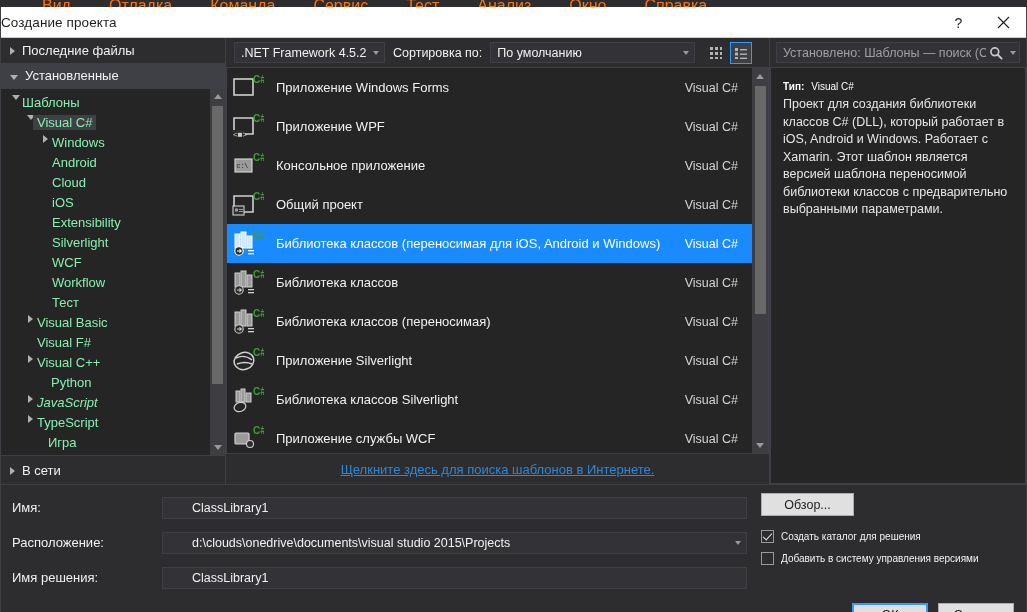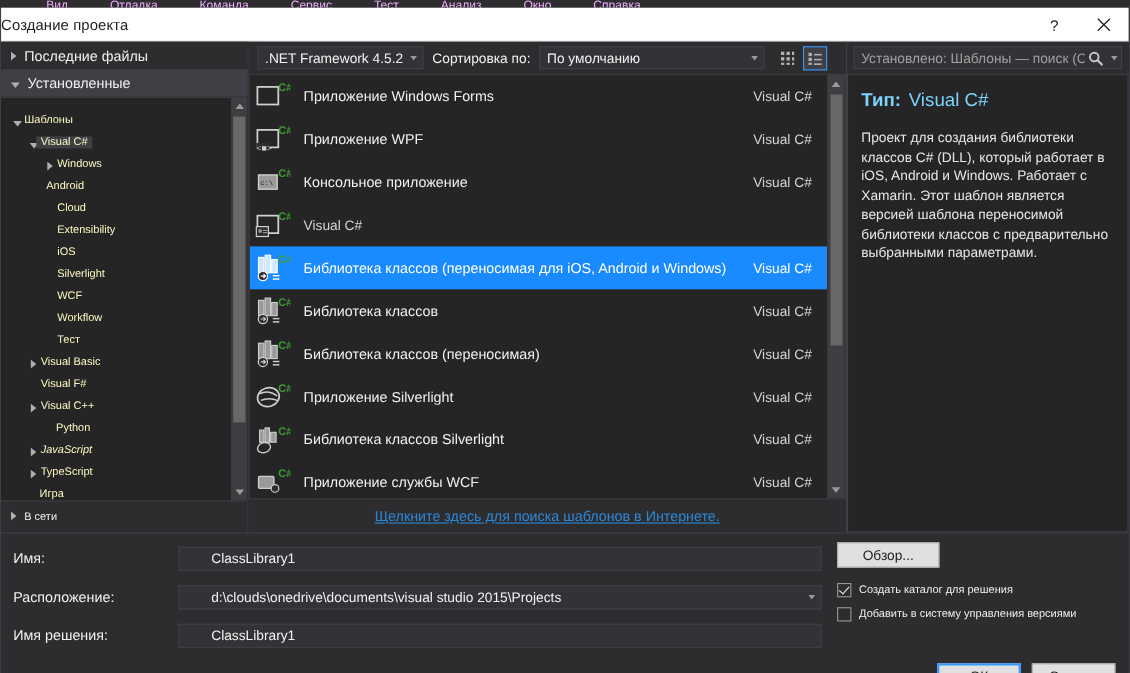--- a/index.html
+++ b/index.html
@@ -21,22 +21,22 @@
     width: 1027px;
     height: 7px;
     background: #2d2d30;
     overflow: hidden;
     display: flex;
     align-items: flex-end;
     padding-left: 42px;
     gap: 38px;
   }
   .menu-strip .mi {
-    font-size: 11px;
-    color: #f0abfc;
+    font-size: 16px;
+    color: #f97316;
     line-height: 13px;
     white-space: nowrap;
     transform: translateY(5px);
   }
 
   
   .dialog {
     position: absolute;
     top: 7px; left: 0;
     width: 1027px;
@@ -137,23 +137,23 @@
     border-bottom: 1px solid #3f3f46;
   }
   .tree {
     padding: 6px 0 0 0;
     height: 100%;
     overflow: hidden;
   }
   .tree-item {
     height: 20px;
     display: flex;
-    align-items: flex-end;
-    font-size: 10px;
-    color: #fef9c3;
+    align-items: flex-start;
+    font-size: 13px;
+    color: #86efac;
     white-space: nowrap;
     cursor: default;
   }
   .tree-item .tri-slot {
     width: 13px;
     display: flex;
     align-items: center;
     justify-content: center;
     flex: none;
   }
@@ -197,21 +197,21 @@
     width: 11px;
     height: 278px;
     background: #686868;
   }
 
   .online-row {
     height: 28px;
     display: flex;
     align-items: center;
     padding-left: 9px;
-    font-size: 10px;
+    font-size: 13px;
     color: #f1f1f1;
     cursor: default;
   }
   .online-row .tri { margin-right: 7px; }
 
   
   .center-pane {
     flex: 1;
     display: flex;
     flex-direction: column;
@@ -395,23 +395,23 @@
 
   .desc-panel {
     flex: 1;
     background: #252526;
     border: 1px solid #3f3f46;
     margin: 0;
     padding: 13px 12px 10px 12px;
     overflow: hidden;
   }
   .desc-type {
-    font-size: 17px;
-    color: #7dd3fc;
-    margin-bottom: 16px;
+    font-size: 10px;
+    color: #ffffff;
+    margin-bottom: 4px;
     white-space: nowrap;
   }
   .desc-type b { font-weight: bold; }
   .desc-type .tv { margin-left: 7px; }
   .desc-text {
     font-size: 12.5px;
     color: #e6e6e6;
     line-height: 17.5px;
   }
 
@@ -587,35 +587,35 @@
                 <i class="tri-down"></i>
               </span>
               <span class="lbl">Visual C#</span>
             </div>
             <div class="tree-item" style="padding-left: 38px;">
               <span class="tri-slot">
                 <i class="tri-right"></i>
               </span>
               <span class="lbl">Windows</span>
             </div>
-            <div class="tree-item" style="padding-left: 28px;">
+            <div class="tree-item" style="padding-left: 38px;">
               <span class="tri-slot"></span>
               <span class="lbl">Android</span>
             </div>
             <div class="tree-item" style="padding-left: 38px;">
               <span class="tri-slot"></span>
               <span class="lbl">Cloud</span>
             </div>
             <div class="tree-item" style="padding-left: 38px;">
               <span class="tri-slot"></span>
+              <span class="lbl">iOS</span>
+            </div>
+            <div class="tree-item" style="padding-left: 38px;">
+              <span class="tri-slot"></span>
               <span class="lbl">Extensibility</span>
-            </div>
-            <div class="tree-item" style="padding-left: 38px;">
-              <span class="tri-slot"></span>
-              <span class="lbl">iOS</span>
             </div>
             <div class="tree-item" style="padding-left: 38px;">
               <span class="tri-slot"></span>
               <span class="lbl">Silverlight</span>
             </div>
             <div class="tree-item" style="padding-left: 38px;">
               <span class="tri-slot"></span>
               <span class="lbl">WCF</span>
             </div>
             <div class="tree-item" style="padding-left: 38px;">
@@ -651,21 +651,21 @@
                 <i class="tri-right"></i>
               </span>
               <span class="lbl">JavaScript</span>
             </div>
             <div class="tree-item" style="padding-left: 23px;">
               <span class="tri-slot">
                 <i class="tri-right"></i>
               </span>
               <span class="lbl">TypeScript</span>
             </div>
-            <div class="tree-item" style="padding-left: 22px;">
+            <div class="tree-item" style="padding-left: 34px;">
               <span class="tri-slot"></span>
               <span class="lbl">Игра</span>
             </div>
           </div>
 
         <div class="tree-scroll">
           <div class="arrow-up">
             <i class="sb-tri-up"></i>
           </div>
           <div class="thumb"></div>
@@ -762,20 +762,21 @@
             </div>
             <div class="tpl-row">
               <span class="tpl-icon"><svg width="32" height="32" viewBox="0 0 32 30">
                   <path d="M2 6 h19 v16 h-19 z" fill="none" stroke="#d0d0d0" stroke-width="1.6"></path>
                   <rect x="1" y="16" width="11" height="9" fill="#2d2d30" stroke="#d0d0d0" stroke-width="1.1"></rect>
                   <rect x="3" y="18.5" width="3" height="3" fill="#9a9a9a"></rect>
                   <rect x="7" y="19" width="4" height="1" fill="#9a9a9a"></rect>
                   <rect x="7" y="21" width="4" height="1" fill="#9a9a9a"></rect>
                   <text x="21" y="10" font-family="Liberation Sans, sans-serif" font-size="10" font-weight="bold" fill="#3f9c35">C#</text>
                 </svg></span>
+              <span class="tpl-name">Общий проект</span>
               <span class="tpl-lang">Visual C#</span>
             </div>
             <div class="tpl-row sel">
               <span class="tpl-icon"><svg width="32" height="32" viewBox="0 0 32 30">
                   <rect x="3" y="5" width="5" height="14" fill="#cfe8ff" stroke="#ffffff" stroke-width="1"></rect>
                   <rect x="9" y="3" width="5" height="16" fill="#cfe8ff" stroke="#ffffff" stroke-width="1"></rect>
                   <rect x="15" y="7" width="5" height="12" fill="#cfe8ff" stroke="#ffffff" stroke-width="1"></rect>
                   <circle cx="7" cy="22" r="4.2" fill="#2d2d30" stroke="#ffffff" stroke-width="1.1"></circle>
                   <path d="M5 22 h4 M7.5 20.3 l1.8 1.7 -1.8 1.7" fill="none" stroke="#ffffff" stroke-width="1.1"></path>
                   <rect x="16" y="21" width="6" height="1.3" fill="#ffffff"></rect>

